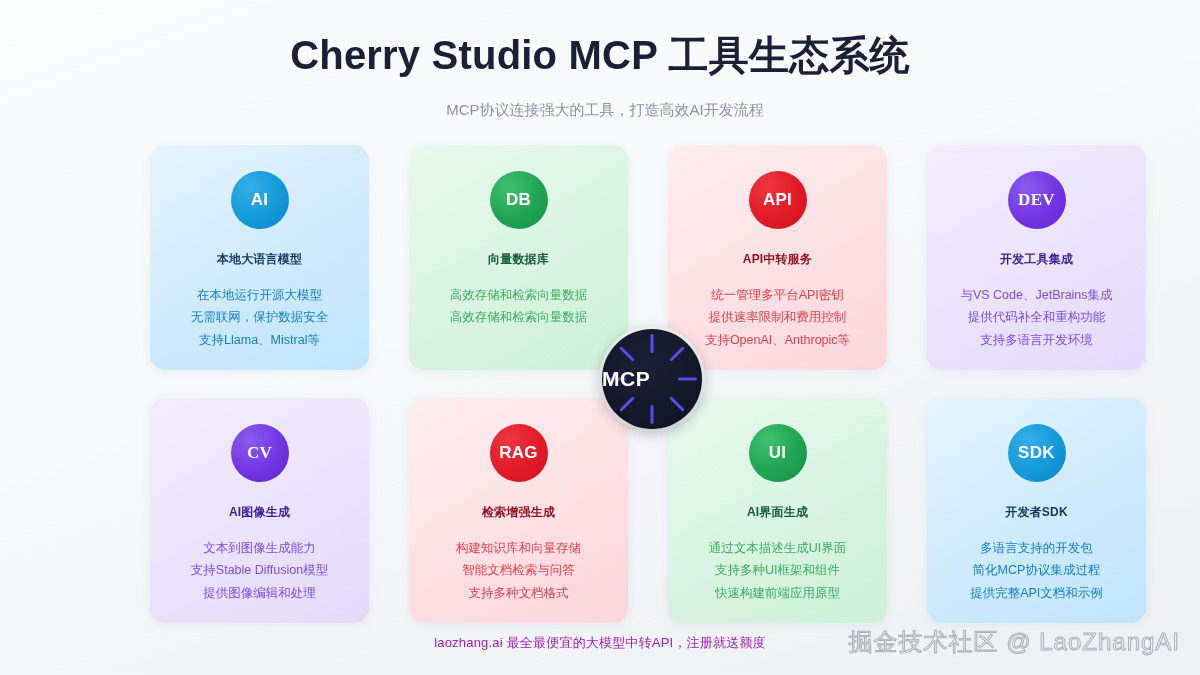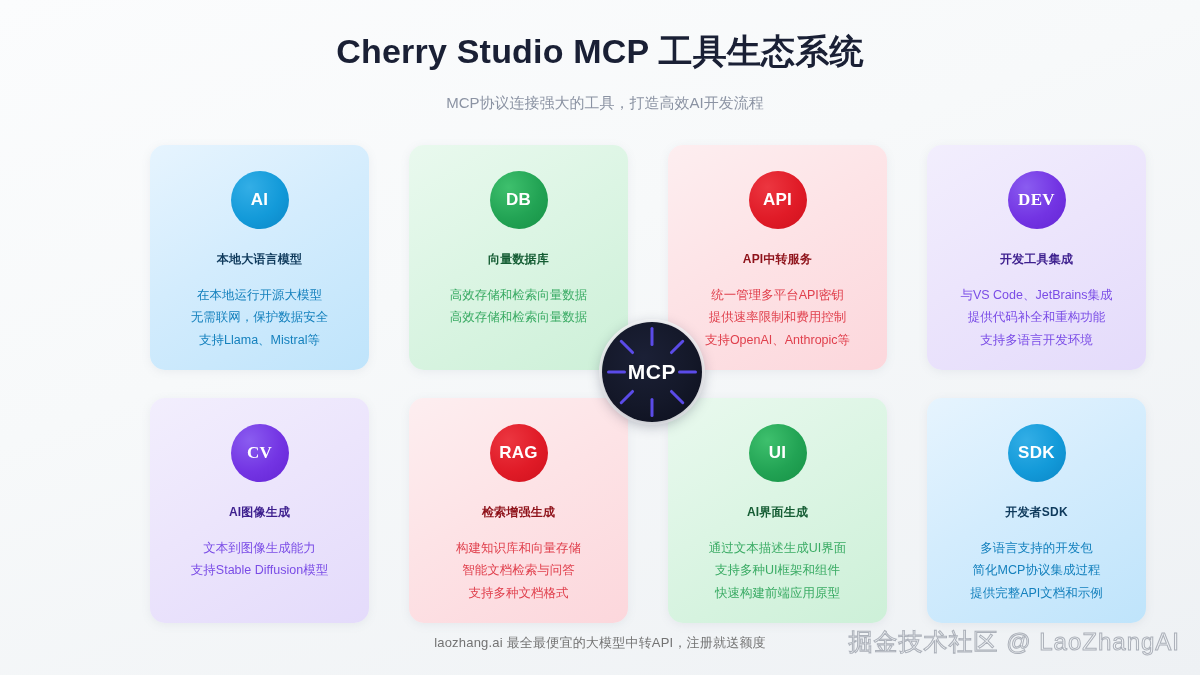--- a/index.html
+++ b/index.html
@@ -15,21 +15,21 @@
     background: linear-gradient(160deg, #fbfcfd 0%, #f7f9fa 40%, #eef1f4 100%);
     position: relative;
   }
 
   
   .header {
     text-align: center;
     padding-top: 30px;
   }
   .page-title {
-    font-size: 34px;
+    font-size: 40px;
     font-weight: 700;
     color: #1a2035;
     letter-spacing: 0.2px;
     line-height: 1.25;
   }
   .page-subtitle {
     font-size: 15px;
     color: #8b93a3;
     margin-top: 21px;
     font-weight: 400;
@@ -107,30 +107,30 @@
   
   .t-purple { background: linear-gradient(150deg,#f2eefd 0%,#ece5fc 45%,#e4dbfb 100%); }
   .t-purple .card-badge { background: radial-gradient(circle at 32% 28%, #8a5cf0 0%, #7334e3 55%, #6425d4 100%); font-family: Liberation Serif, serif; }
   .t-purple .card-title { color: #3d1f8e; }
   .t-purple .card-desc  { color: #7a4ce6; }
 
   
   .hub {
     position: absolute;
     left: 602px;
-    top: 322px;
+    top: 329px;
     width: 100px;
     height: 100px;
     border-radius: 50%;
     background: radial-gradient(circle at 42% 36%, #1b2036 0%, #141829 55%, #0b0e1c 100%);
     box-shadow: 0 3px 14px rgba(30,35,60,0.35), 0 0 0 3px rgba(255,255,255,0.9);
     z-index: 5;
     display: flex;
     align-items: center;
-    justify-content: center;
+    justify-content: flex-start;
   }
   .hub-label {
     color: #ffffff;
     font-size: 21px;
     font-weight: 700;
     letter-spacing: 0.6px;
     z-index: 3;
     position: relative;
   }
   .hub-spokes {
@@ -150,21 +150,21 @@
   }
 
   
   .footer-note {
     position: absolute;
     left: 0;
     right: 0;
     top: 634px;
     text-align: center;
     font-size: 13px;
-    color: #737373;
+    color: #a21caf;
     letter-spacing: 0.2px;
   }
 
   .watermark {
     position: absolute;
     right: 20px;
     top: 626px;
     font-size: 24px;
     font-weight: 400;
     color: transparent;
@@ -216,20 +216,21 @@
         <div>提供代码补全和重构功能</div>
         <div>支持多语言开发环境</div>
       </div>
     </div>
     <div class="card t-purple">
       <div class="card-badge">CV</div>
       <div class="card-title">AI图像生成</div>
       <div class="card-desc">
         <div>文本到图像生成能力</div>
         <div>支持Stable Diffusion模型</div>
+        <div>提供图像编辑和处理</div>
       </div>
     </div>
     <div class="card t-red">
       <div class="card-badge">RAG</div>
       <div class="card-title">检索增强生成</div>
       <div class="card-desc">
         <div>构建知识库和向量存储</div>
         <div>智能文档检索与问答</div>
         <div>支持多种文档格式</div>
       </div>

